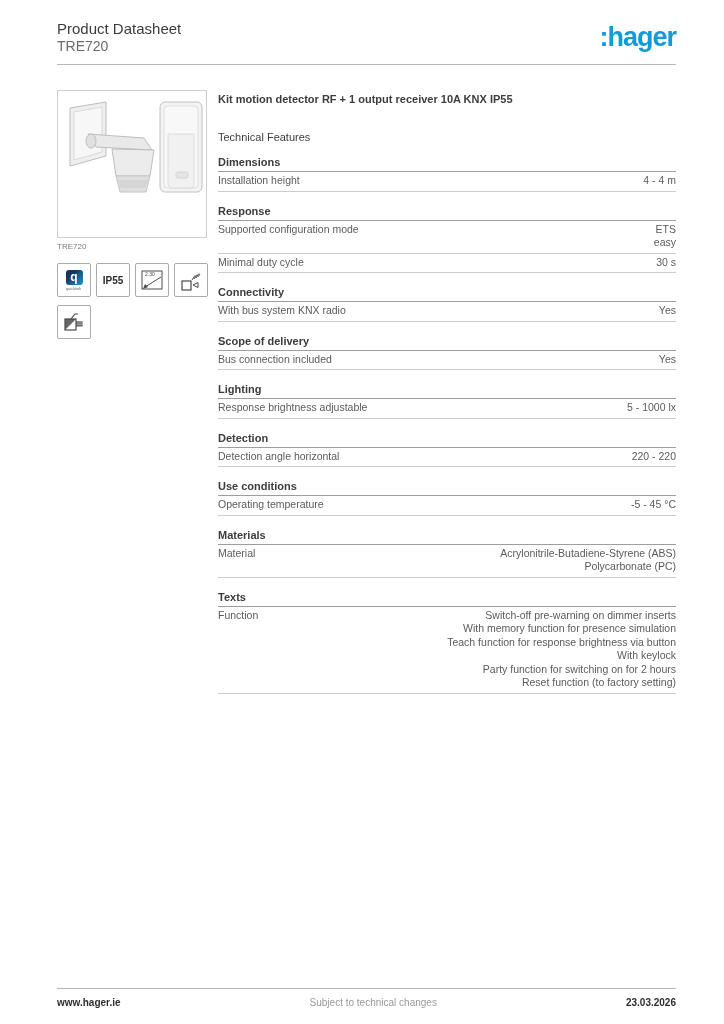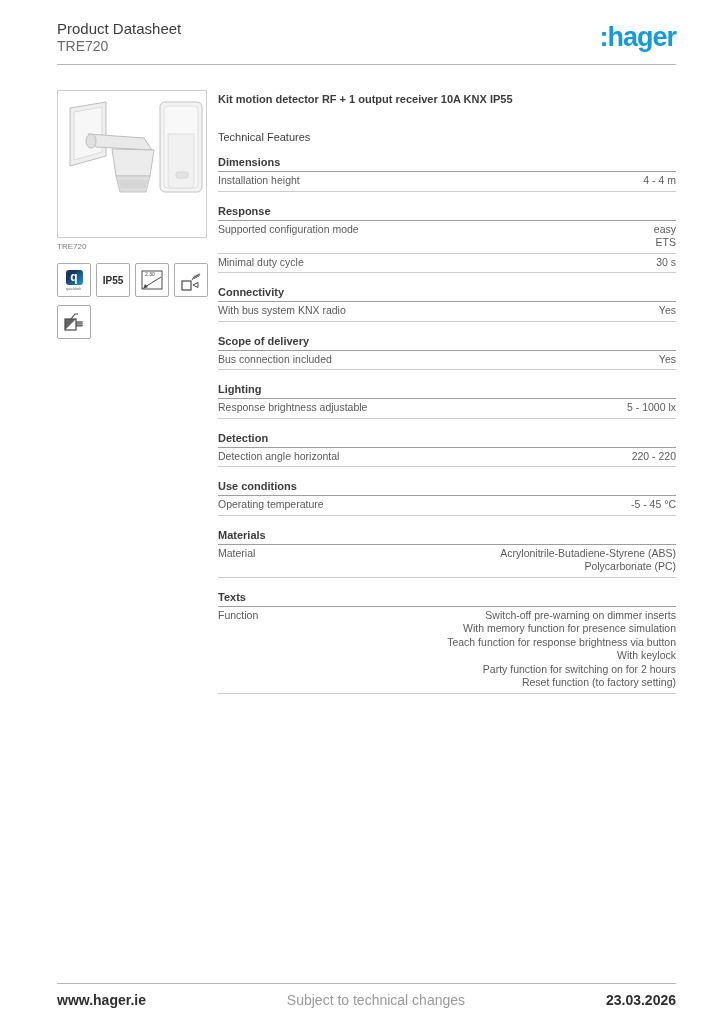--- a/index.html
+++ b/index.html
@@ -45,21 +45,21 @@
                      padding-bottom:3px; border-bottom:1px solid #9e9e9e; }
   .spec-row { display:flex; justify-content:space-between; align-items:flex-start;
               border-bottom:1px solid #cccccc; padding:2px 0 3px;
               font-size:10.5px; color:#5b5b5b; line-height:13.5px; }
   .spec-label { text-align:left; padding-right:12px; }
   .spec-values { text-align:right; flex:1; }
   
   .footer { position:absolute; left:57px; right:48px; bottom:16px; }
   .footer-rule { border-top:1px solid #b8b8b8; }
   .footer-row { display:flex; justify-content:space-between; align-items:baseline;
-                margin-top:8px; font-size:14px; }
+                margin-top:8px; font-size:10px; }
   .footer-site { font-weight:bold; color:#2e2e2e; }
   .footer-note { color:#9a9a9a; }
   .footer-date { font-weight:bold; color:#2e2e2e; }
   svg text { font-family:"Liberation Sans", sans-serif; }
 </style>
 </head>
 <body>
 
 <div class="page">
 
@@ -139,22 +139,22 @@
               <div class="spec-values">
                 <div class="spec-value-line">4 - 4 m</div>
               </div>
             </div>
           </div>
           <div class="spec-section">
             <div class="section-heading">Response</div>
             <div class="spec-row">
               <div class="spec-label">Supported configuration mode</div>
               <div class="spec-values">
+                <div class="spec-value-line">ETS</div>
                 <div class="spec-value-line">easy</div>
-                <div class="spec-value-line">ETS</div>
               </div>
             </div>
             <div class="spec-row">
               <div class="spec-label">Minimal duty cycle</div>
               <div class="spec-values">
                 <div class="spec-value-line">30 s</div>
               </div>
             </div>
           </div>
           <div class="spec-section">

